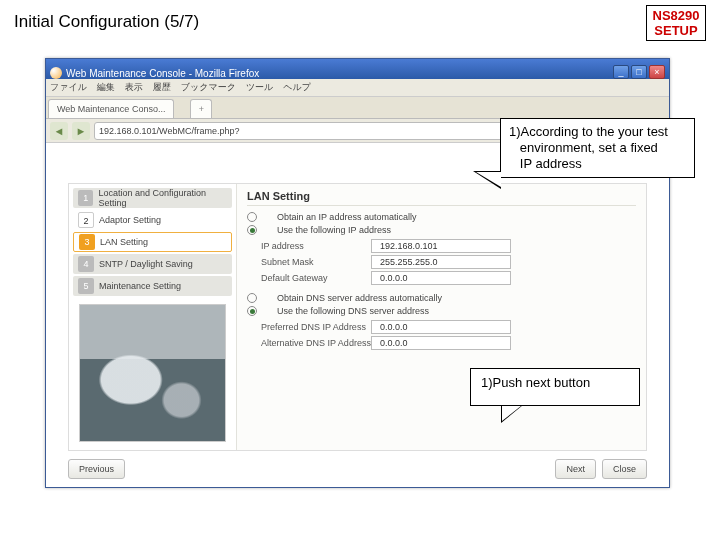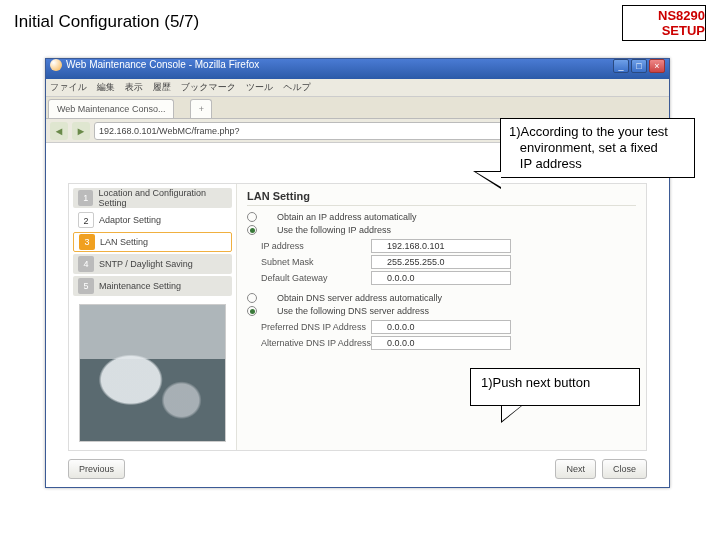--- a/index.html
+++ b/index.html
@@ -1,22 +1,22 @@
 <!DOCTYPE html>
 <html><head>
 <meta charset="utf-8">
 <style>
   * { box-sizing: border-box; margin: 0; padding: 0; }
   body { width: 720px; height: 540px; background: #fff; font-family: Arial, sans-serif; font-size: 11px; position: relative; overflow: hidden; }
 
   .slide-title { position: absolute; top: 12px; left: 14px; font-size: 17px; color: #000; }
-  .badge { position: absolute; top: 5px; right: 14px; width: 84px; border: 1.5px solid #000; background: #fff; text-align: right; color: #c00; font-weight: bold; font-size: 13px; line-height: 15px; padding: 2px 0; }
+  .badge { position: absolute; top: 5px; right: 14px; width: 60px; border: 1.5px solid #000; background: #fff; text-align: center; color: #c00; font-weight: bold; font-size: 13px; line-height: 15px; padding: 2px 0; }
 
   .browser { position: absolute; top: 58px; left: 45px; width: 625px; height: 430px; border: 1px solid #3b5a95; background: #f5f5f0; box-shadow: 0 0 3px rgba(0,0,0,.3); }
-  .titlebar { height: 20px; background: linear-gradient(#4a7bd4, #2b5aa8); color: #fff; font-size: 10px; display: flex; align-items: flex-start; padding: 0 4px; }
+  .titlebar { height: 20px; background: linear-gradient(#4a7bd4, #2b5aa8); color: #fff; font-size: 10px; display: flex; align-items: flex-end; padding: 0 4px; }
   .titlebar .globe { width: 12px; height: 12px; border-radius: 50%; background: radial-gradient(circle at 30% 30%, #fff, #f7b24a); margin-right: 4px; }
   .winbtns { margin-left: auto; display: flex; gap: 2px; }
   .winbtn { width: 16px; height: 14px; background: linear-gradient(#6fa0e8,#3a6fc8); border: 1px solid #2a4a80; border-radius: 2px; font-size: 9px; color:#fff; text-align:center; line-height:12px; }
   .winbtn.close { background: linear-gradient(#e88,#c44); border-color:#933; }
 
   .menubar { height: 18px; background: #eceae0; border-bottom: 1px solid #ccc; display: flex; align-items: center; padding: 0 4px; font-size: 9px; color: #444; }
   .menubar span { margin-right: 10px; filter: blur(.4px); }
 
   .tabstrip { height: 22px; background: #e6e3d5; border-bottom: 1px solid #bbb; display: flex; align-items: flex-end; padding-left: 2px; }
   .tab { height: 19px; background: #fdfdfa; border: 1px solid #bbb; border-bottom: none; border-radius: 3px 3px 0 0; padding: 0 8px; font-size: 9px; color:#555; display:flex; align-items:center; margin-right:16px; filter: blur(.3px);}
@@ -49,21 +49,21 @@
 
   .right-pane { flex:1; padding: 6px 10px; position: relative; }
   .pane-title { font-size: 11px; font-weight: bold; color:#333; border-bottom:1px solid #e0e0d8; padding-bottom:3px; margin-bottom:6px; filter: blur(.3px);}
   .radio-row { display:flex; align-items:flex-start; gap:20px; font-size:9px; color:#444; margin:3px 0; filter: blur(.4px);}
   .radio { width:10px; height:10px; border:1px solid #888; border-radius:50%; display:inline-flex; align-items:center; justify-content:center; }
   .radio.sel::after { content:""; width:5px; height:5px; background:#3a7a3a; border-radius:50%; }
 
   .field-block { margin: 4px 0 8px 14px; }
   .field-row { display:flex; align-items:center; margin:2px 0; filter: blur(.4px);}
   .field-label { width: 110px; font-size:9px; color:#555; }
-  .field-input { width: 140px; height: 14px; border:1px solid #bbb; background:#fff; font-size:9px; padding:0 15px; color:#333; }
+  .field-input { width: 140px; height: 14px; border:1px solid #bbb; background:#fff; font-size:9px; padding:0 8px; color:#333; }
 
   .btnbar { position:absolute; left:22px; right:22px; bottom:6px; height:24px; display:flex; align-items:center; }
   .wbtn { height:20px; padding: 0 10px; border:1px solid #bbb; background:linear-gradient(#fdfdfd,#e8e8e2); border-radius:3px; font-size:9px; color:#444; display:flex; align-items:center; filter: blur(.3px);}
   .spacer { flex:1; }
 
   .callout { position: absolute; background: #fff; border: 1.5px solid #000; padding: 5px 8px; font-size: 13px; line-height: 16px; }
   .callout .tail { position:absolute; width:0; height:0; }
   .c1 { top: 118px; left: 500px; width: 195px; }
   .c1 .tail { left: -28px; top: 52px; border-top: 0 solid transparent; border-bottom: 18px solid transparent; border-right: 28px solid #000; }
   .c1 .tail::after { content:""; position:absolute; left:3px; top:1px; border-top:0 solid transparent; border-bottom:15px solid transparent; border-right:25px solid #fff; }

